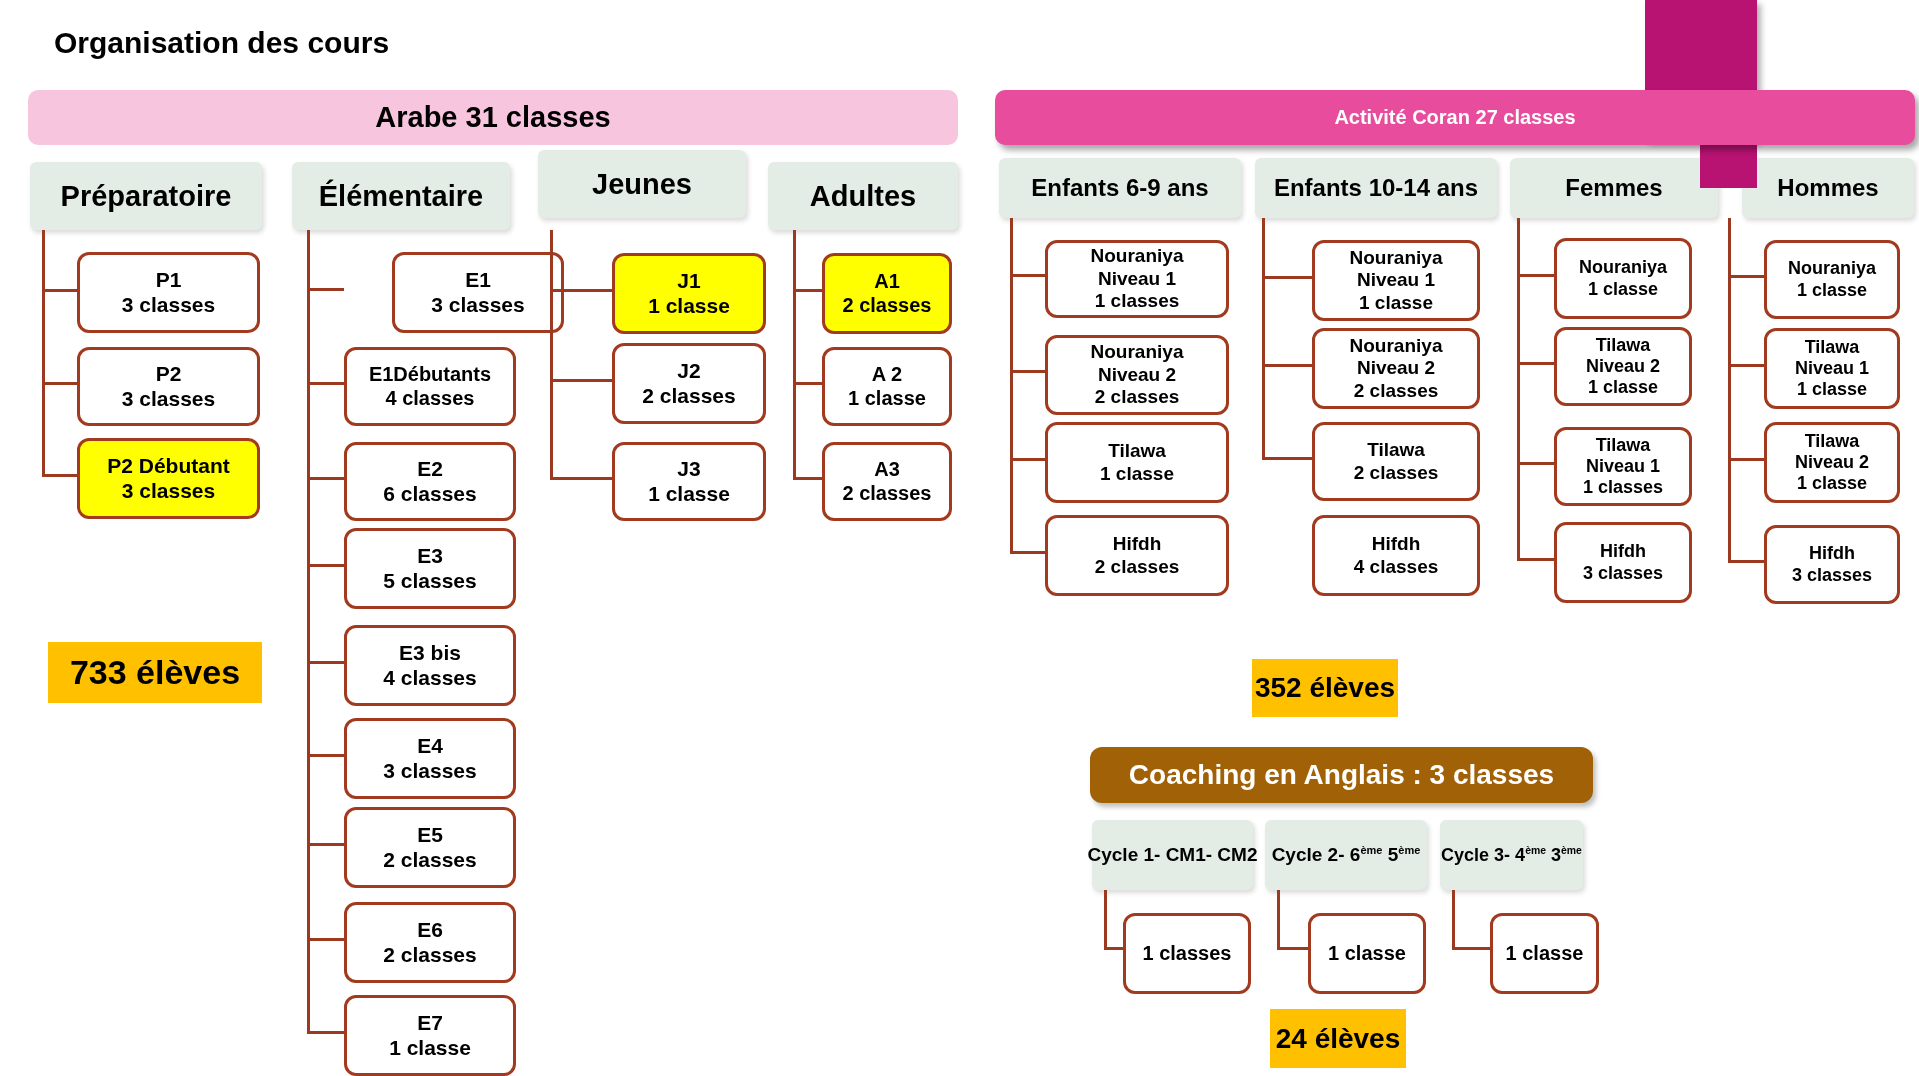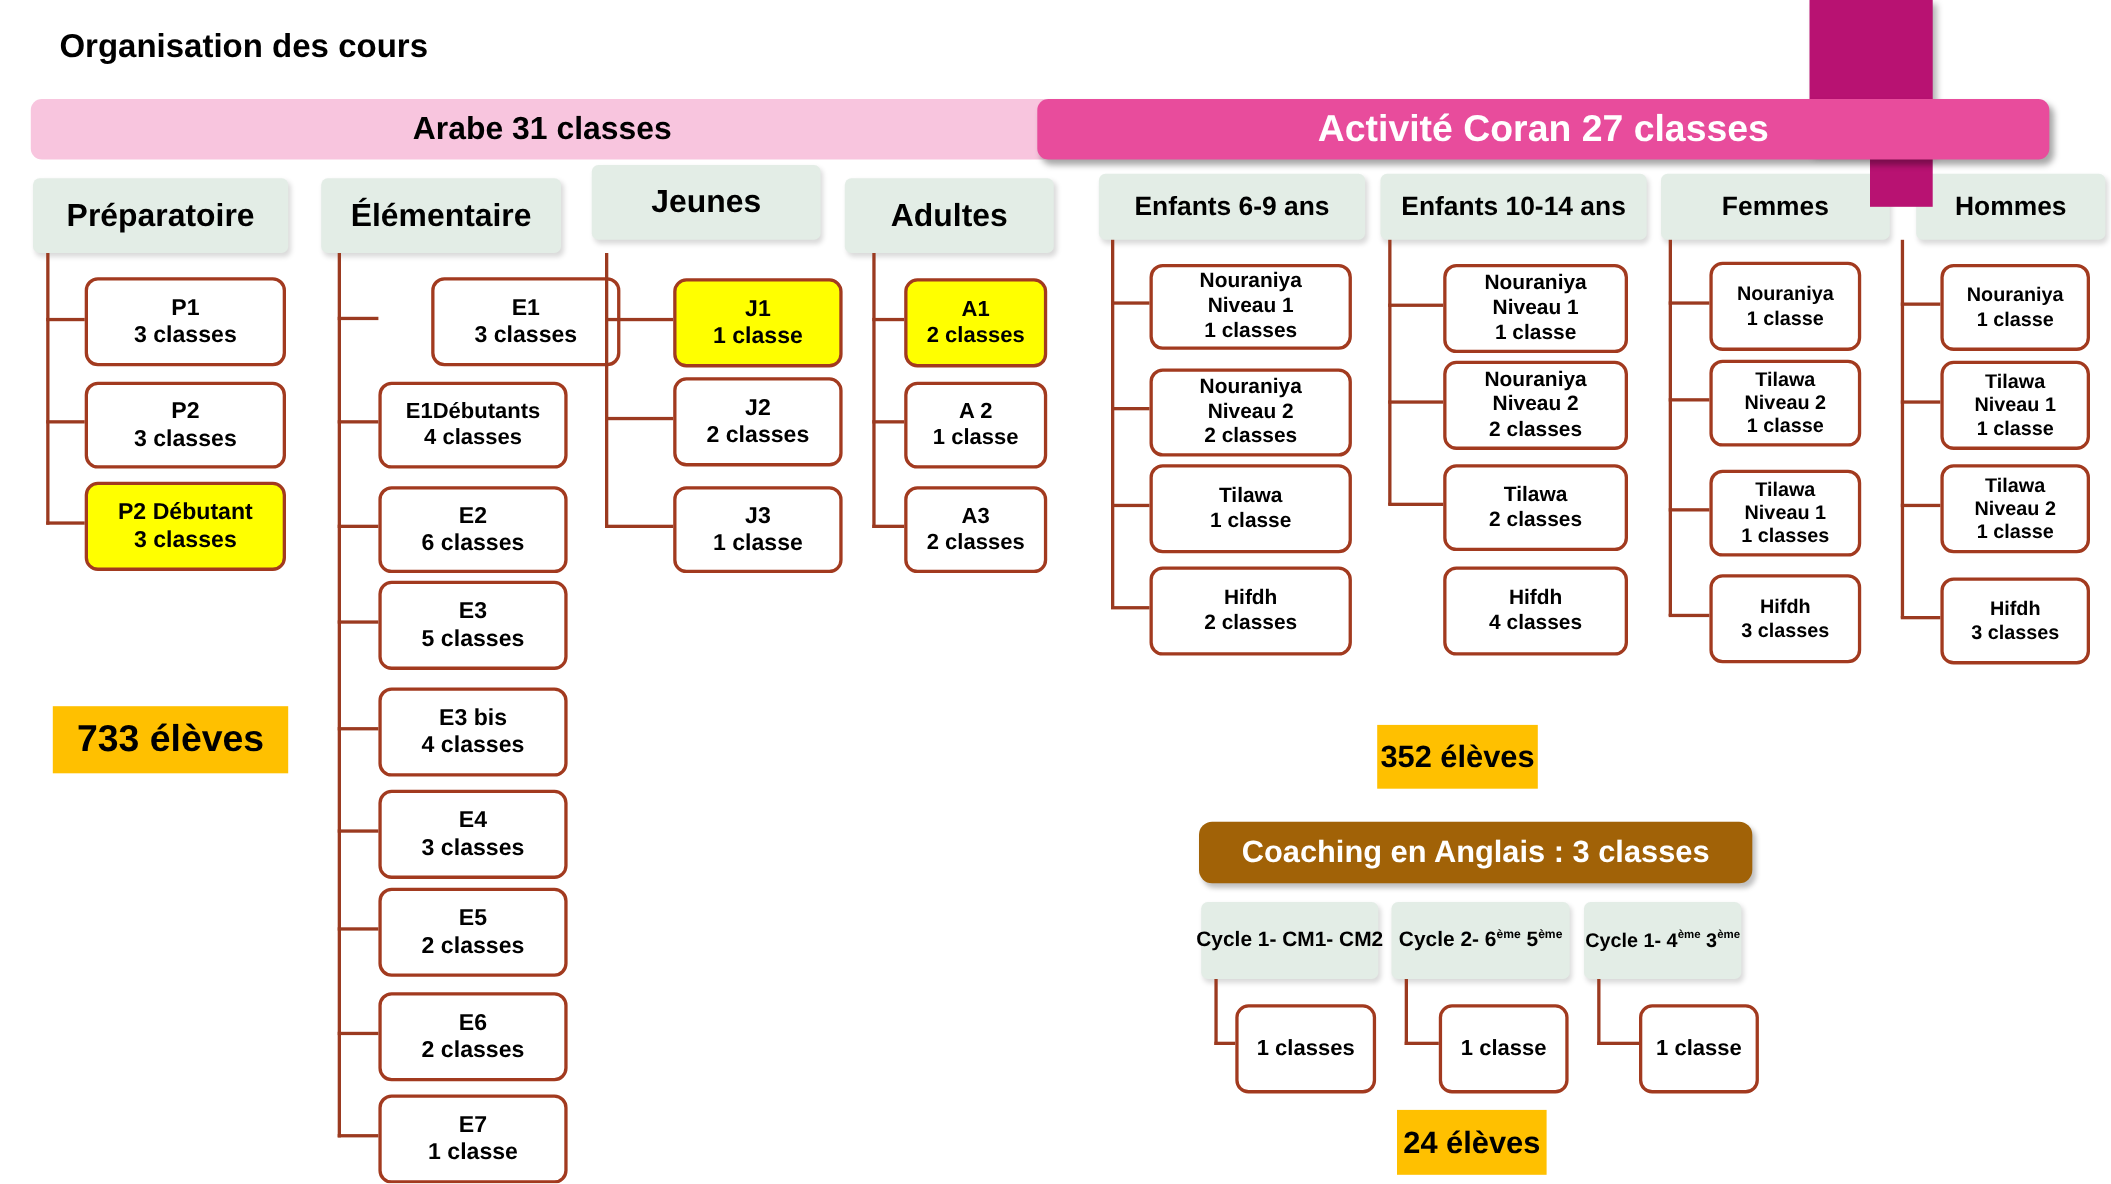--- a/index.html
+++ b/index.html
@@ -26,21 +26,21 @@
 <body>
 
 <div class="stage">
 
   <div class="title" style="left:30px;top:26px;font-size:30px;color:#000000;position:absolute;margin-left:24px;">Organisation des cours</div>
 
   <div class="decor" style="left:1645px;top:0;width:112px;height:140px;box-shadow:4px 4px 6px rgba(0,0,0,0.3);z-index:1;"></div>
   <div class="decor" style="left:1700px;top:138px;width:57px;height:50px;z-index:1;"></div>
 
   <div class="banner" style="left:28px;top:90px;width:930px;height:55px;background:#F8C5DE;font-size:29px;color:#000;z-index:2;">Arabe 31 classes</div>
-  <div class="banner" style="left:943px;top:90px;width:920px;height:55px;background:#E84C9C;font-size:34px;color:#fff;z-index:2;box-shadow:4px 5px 6px rgba(0,0,0,0.35);">Activité Coran 27 classes</div>
+  <div class="banner" style="left:995px;top:90px;width:920px;height:55px;background:#E84C9C;font-size:20px;color:#fff;z-index:2;box-shadow:4px 5px 6px rgba(0,0,0,0.35);">Activité Coran 27 classes</div>
 
   <div class="hdr" style="left:30px;top:162px;width:232px;height:68px;font-size:29px;">Préparatoire</div>
   <div class="hdr" style="left:292px;top:162px;width:218px;height:68px;font-size:29px;">Élémentaire</div>
   <div class="hdr" style="left:538px;top:150px;width:208px;height:68px;font-size:29px;">Jeunes</div>
   <div class="hdr" style="left:768px;top:162px;width:190px;height:68px;font-size:29px;">Adultes</div>
 
   <div class="trunk" style="left:42px;top:230px;height:247px;"></div>
   <div class="stub" style="left:42px;top:289px;width:35px;"></div>
   <div class="stub" style="left:42px;top:382px;width:35px;"></div>
   <div class="stub" style="left:42px;top:474px;width:35px;"></div>
@@ -252,21 +252,21 @@
 
   <div class="banner" style="left:1090px;top:747px;width:503px;height:56px;background:#a16207;font-size:28px;color:#fff;border-radius:12px;box-shadow:3px 4px 5px rgba(0,0,0,0.25);">Coaching en Anglais : 3 classes</div>
 
   <div class="hdr" style="left:1092px;top:820px;width:161px;height:70px;font-size:19px;">
     <span>Cycle 1- CM1- CM2</span><span class="sup"></span><span></span><span class="sup"></span>
   </div>
   <div class="hdr" style="left:1265px;top:820px;width:162px;height:70px;font-size:19px;">
     <span>Cycle 2- 6</span><span class="sup">ème</span><span> 5</span><span class="sup">ème</span>
   </div>
   <div class="hdr" style="left:1440px;top:820px;width:143px;height:70px;font-size:18px;">
-    <span>Cycle 1- 4</span><span class="sup">ème</span><span> 3</span><span class="sup">ème</span>
+    <span>Cycle 3- 4</span><span class="sup">ème</span><span> 3</span><span class="sup">ème</span>
   </div>
 
   <div class="trunk" style="left:1104px;top:890px;height:60px;"></div>
   <div class="stub" style="left:1104px;top:947px;width:19px;"></div>
   <div class="trunk" style="left:1277px;top:890px;height:60px;"></div>
   <div class="stub" style="left:1277px;top:947px;width:31px;"></div>
   <div class="trunk" style="left:1452px;top:890px;height:60px;"></div>
   <div class="stub" style="left:1452px;top:947px;width:38px;"></div>
 
   <div class="node" style="left:1123px;top:913px;width:122px;height:75px;font-size:20px;">

